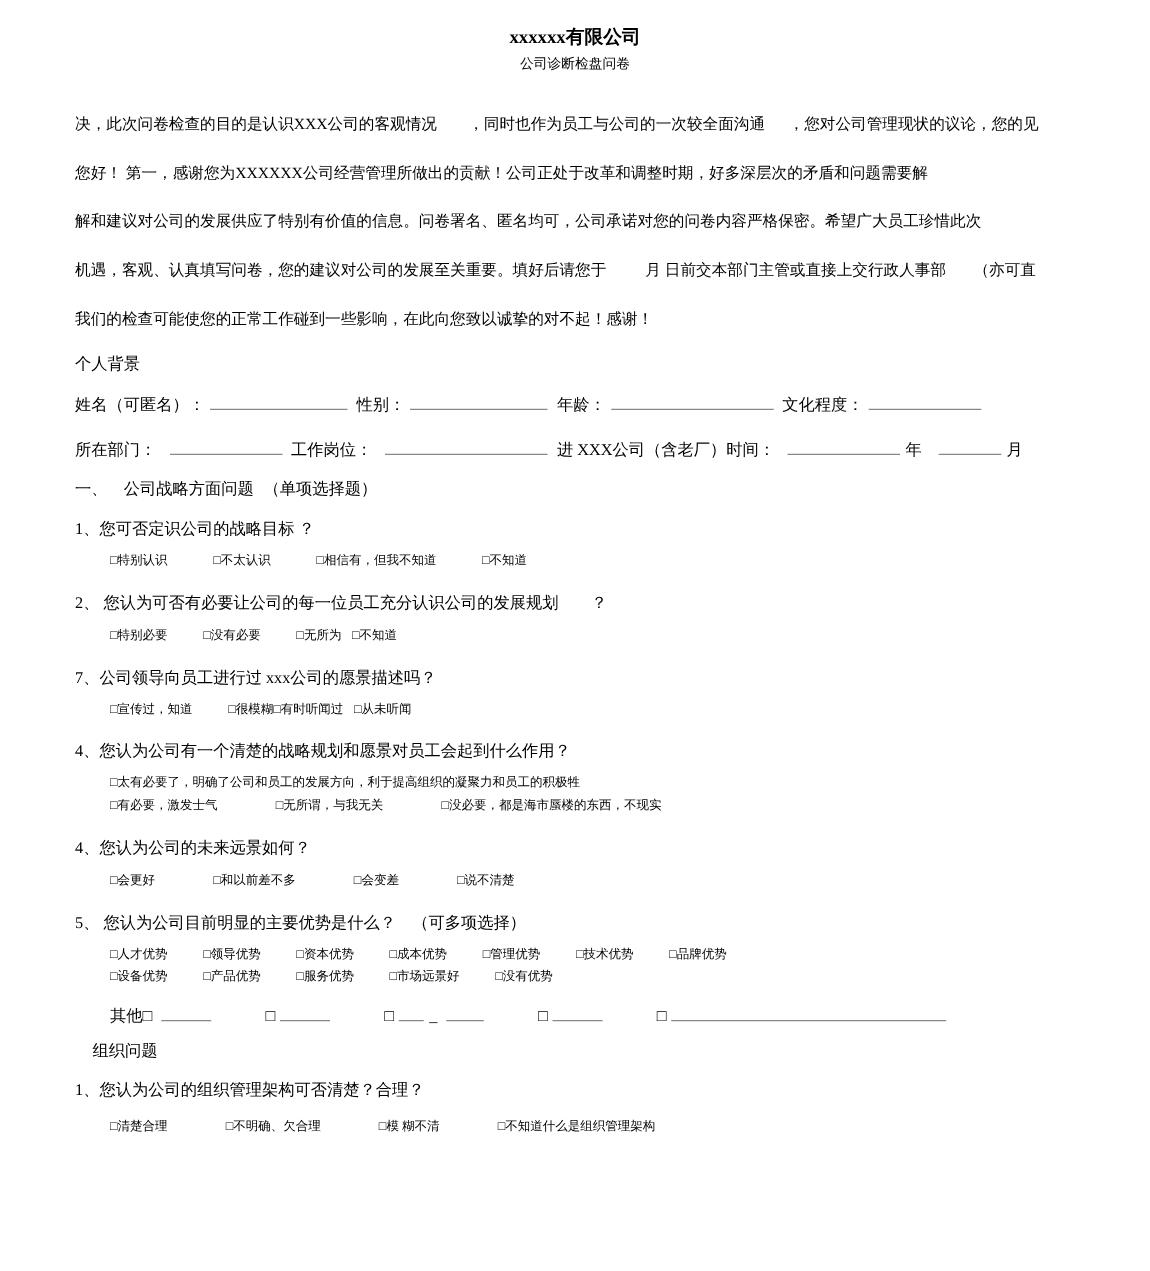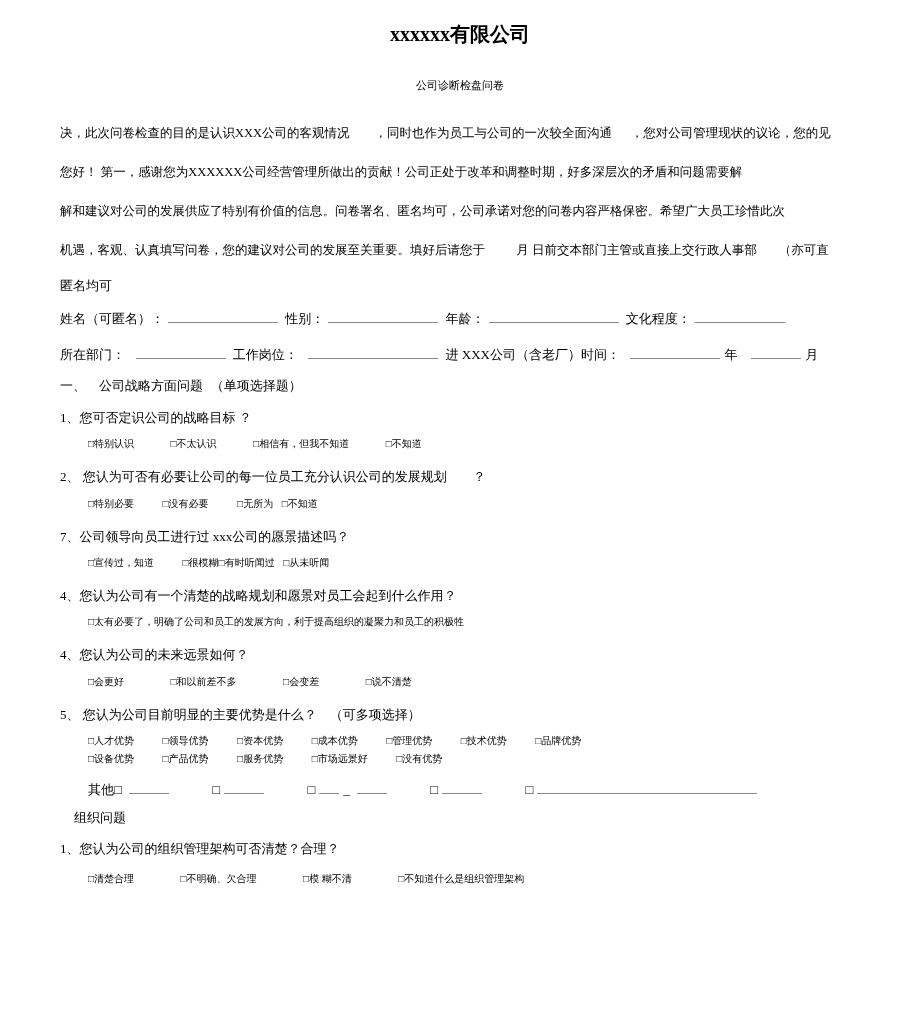--- a/index.html
+++ b/index.html
@@ -8,22 +8,22 @@
       color: #000;
       background: #fff;
       margin: 0;
       padding: 20px 60px 40px 60px;
       width: 800px;
       line-height: 1.4;
     }
     .title {
       text-align: center;
       font-weight: bold;
-      font-size: 20px;
-      margin-bottom: 30px;
+      font-size: 15px;
+      margin-bottom: 3px;
     }
     .subtitle {
       text-align: center;
       font-size: 11px;
       margin-bottom: 28px;
     }
     .intro p {
       margin: 0 0 14px 0;
       line-height: 2.0;
       font-size: 12.5px;
@@ -98,23 +98,24 @@
   </p>
   <p>您好！ 第一，感谢您为XXXXXX公司经营管理所做出的贡献！公司正处于改革和调整时期，好多深层次的矛盾和问题需要解</p>
   <p>解和建议对公司的发展供应了特别有价值的信息。问卷署名、匿名均可，公司承诺对您的问卷内容严格保密。希望广大员工珍惜此次</p>
   <p>
     <span>机遇，客观、认真填写问卷，您的建议对公司的发展至关重要。填好后请您于</span>
     &nbsp;&nbsp;&nbsp;&nbsp;&nbsp;&nbsp;&nbsp;&nbsp;
     <span>月 日前交本部门主管或直接上交行政人事部</span>
     &nbsp;&nbsp;&nbsp;&nbsp;&nbsp;
     <span>（亦可直</span>
   </p>
-</div>
-
-<div class="section-label">匿名均可</div>
+  <p>我们的检查可能使您的正常工作碰到一些影响，在此向您致以诚挚的对不起！感谢！</p>
+</div>
+
+<div class="section-label">个人背景</div>
 
 <div class="fields">
   <span>姓名（可匿名）：</span><span class="blank med"></span>
   <span>性别：</span><span class="blank med"></span>
   <span>年龄：</span><span class="blank long"></span>
   <span>文化程度：</span><span class="blank"></span>
 </div>
 
 <div class="fields">
   <span>所在部门：</span>&nbsp;&nbsp;<span class="blank"></span>
@@ -143,20 +144,25 @@
 <div class="q-row">7、公司领导向员工进行过 xxx公司的愿景描述吗？</div>
 <div class="q-opts">
   <span class="opt">□宣传过，知道</span>
   <span class="opt" style="margin-right:6px">□很模糊□有时听闻过</span>
   <span class="opt">□从未听闻</span>
 </div>
 
 <div class="q-row">4、您认为公司有一个清楚的战略规划和愿景对员工会起到什么作用？</div>
 <div class="q-opts">
   <div><span class="opt">□太有必要了，明确了公司和员工的发展方向，利于提高组织的凝聚力和员工的积极牲</span></div>
+  <div class="wide-gap">
+    <span class="opt">□有必要，激发士气</span>
+    <span class="opt">□无所谓，与我无关</span>
+    <span class="opt">□没必要，都是海市蜃楼的东西，不现实</span>
+  </div>
 </div>
 
 <div class="q-row">4、您认为公司的未来远景如何？</div>
 <div class="q-opts wide-gap">
   <span class="opt">□会更好</span>
   <span class="opt">□和以前差不多</span>
   <span class="opt">□会变差</span>
   <span class="opt">□说不清楚</span>
 </div>
 

